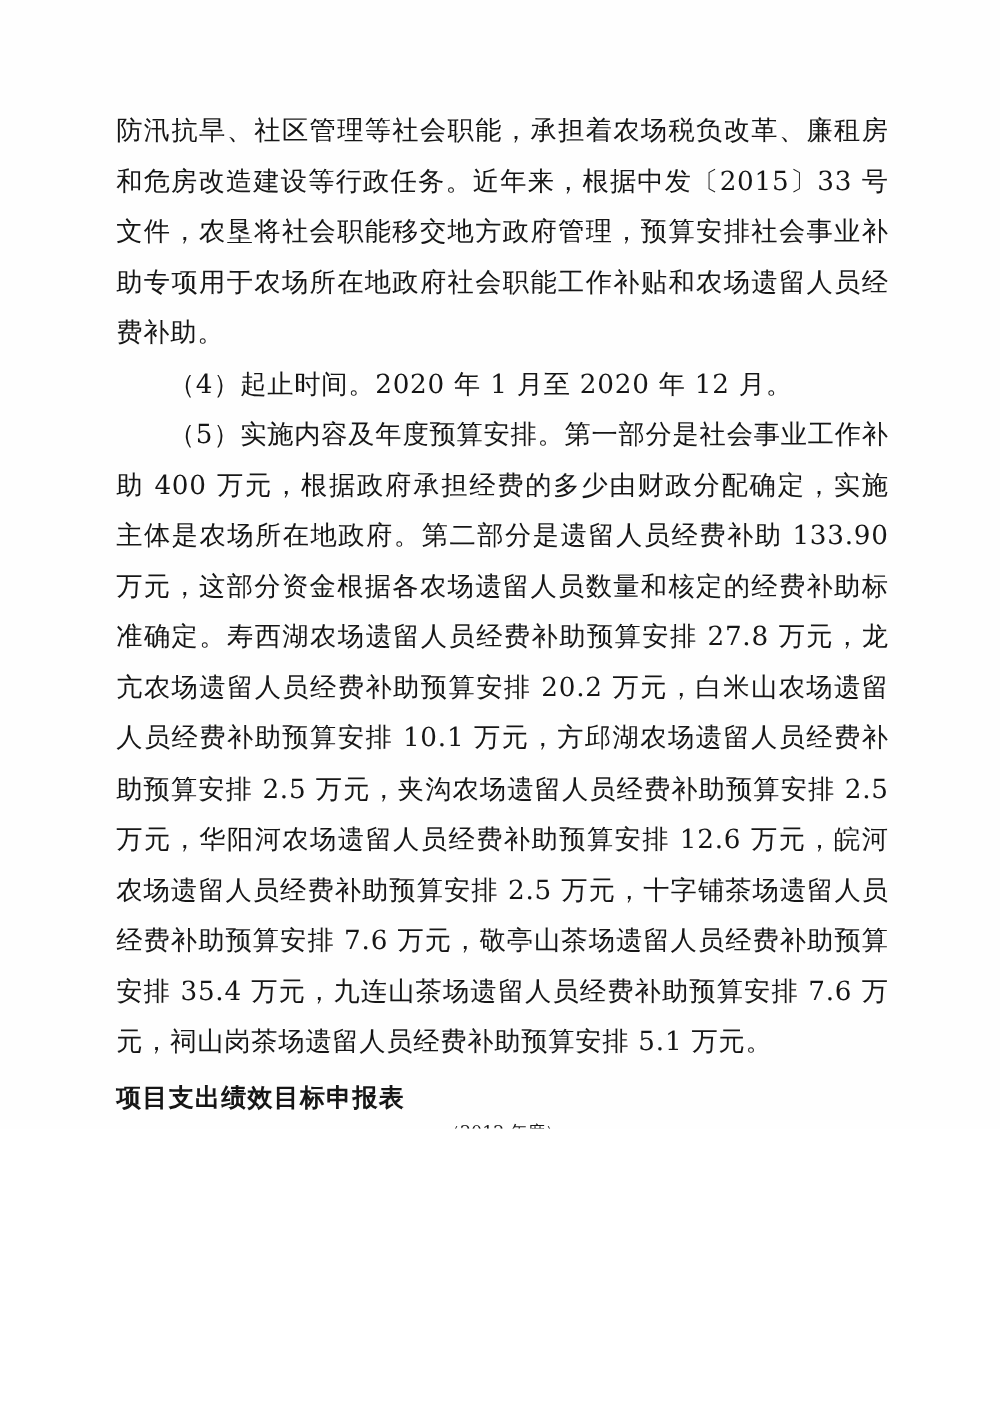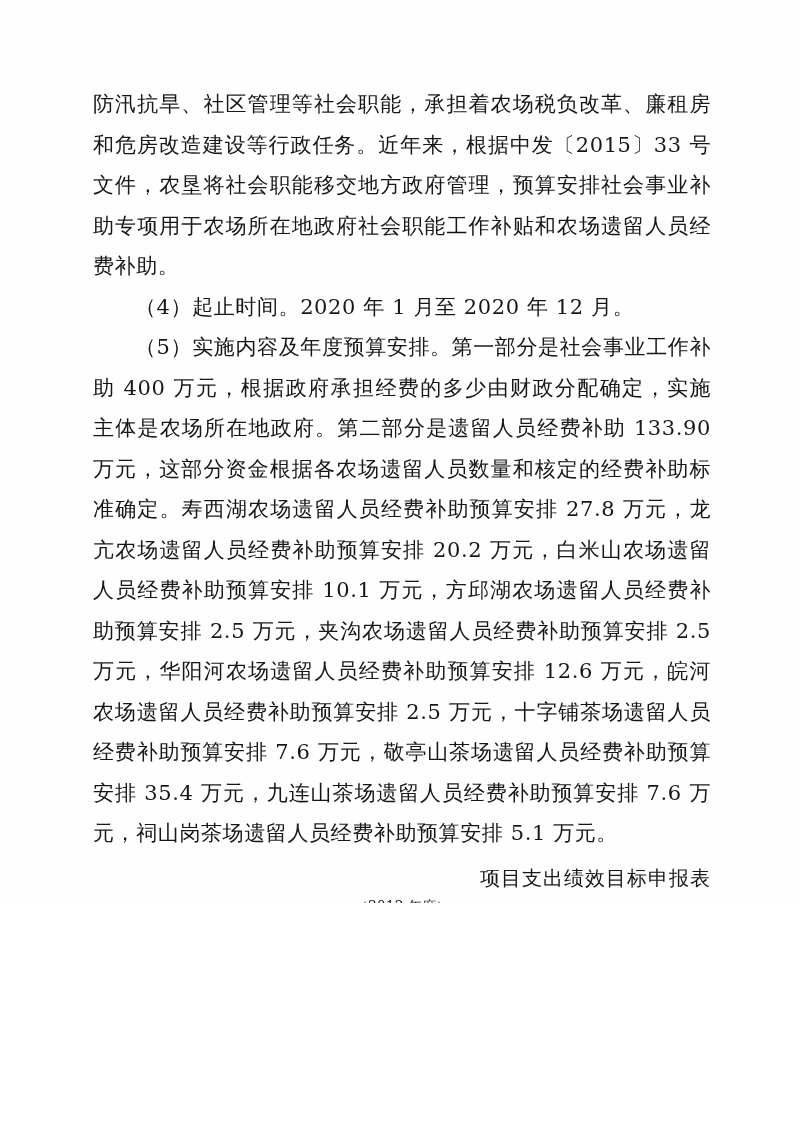--- a/index.html
+++ b/index.html
@@ -24,23 +24,23 @@
     font-size: 21px;
     line-height: 40.5px;
     letter-spacing: 0.6px;
     text-align: justify;
     text-justify: inter-character;
     word-break: break-all;
   }
   .para.indent { text-indent: 2em; }
   .report-title {
     margin-top: 10px;
-    text-align: right;
+    text-align: left;
     font-family: "DejaVu Sans", "Liberation Sans", sans-serif;
-    font-weight: normal;
+    font-weight: bold;
     font-size: 20px;
     line-height: 28px;
     letter-spacing: 1px;
   }
   .report-subtitle {
     margin-top: 4px;
     text-align: center;
     font-size: 14px;
     line-height: 20px;
   }

